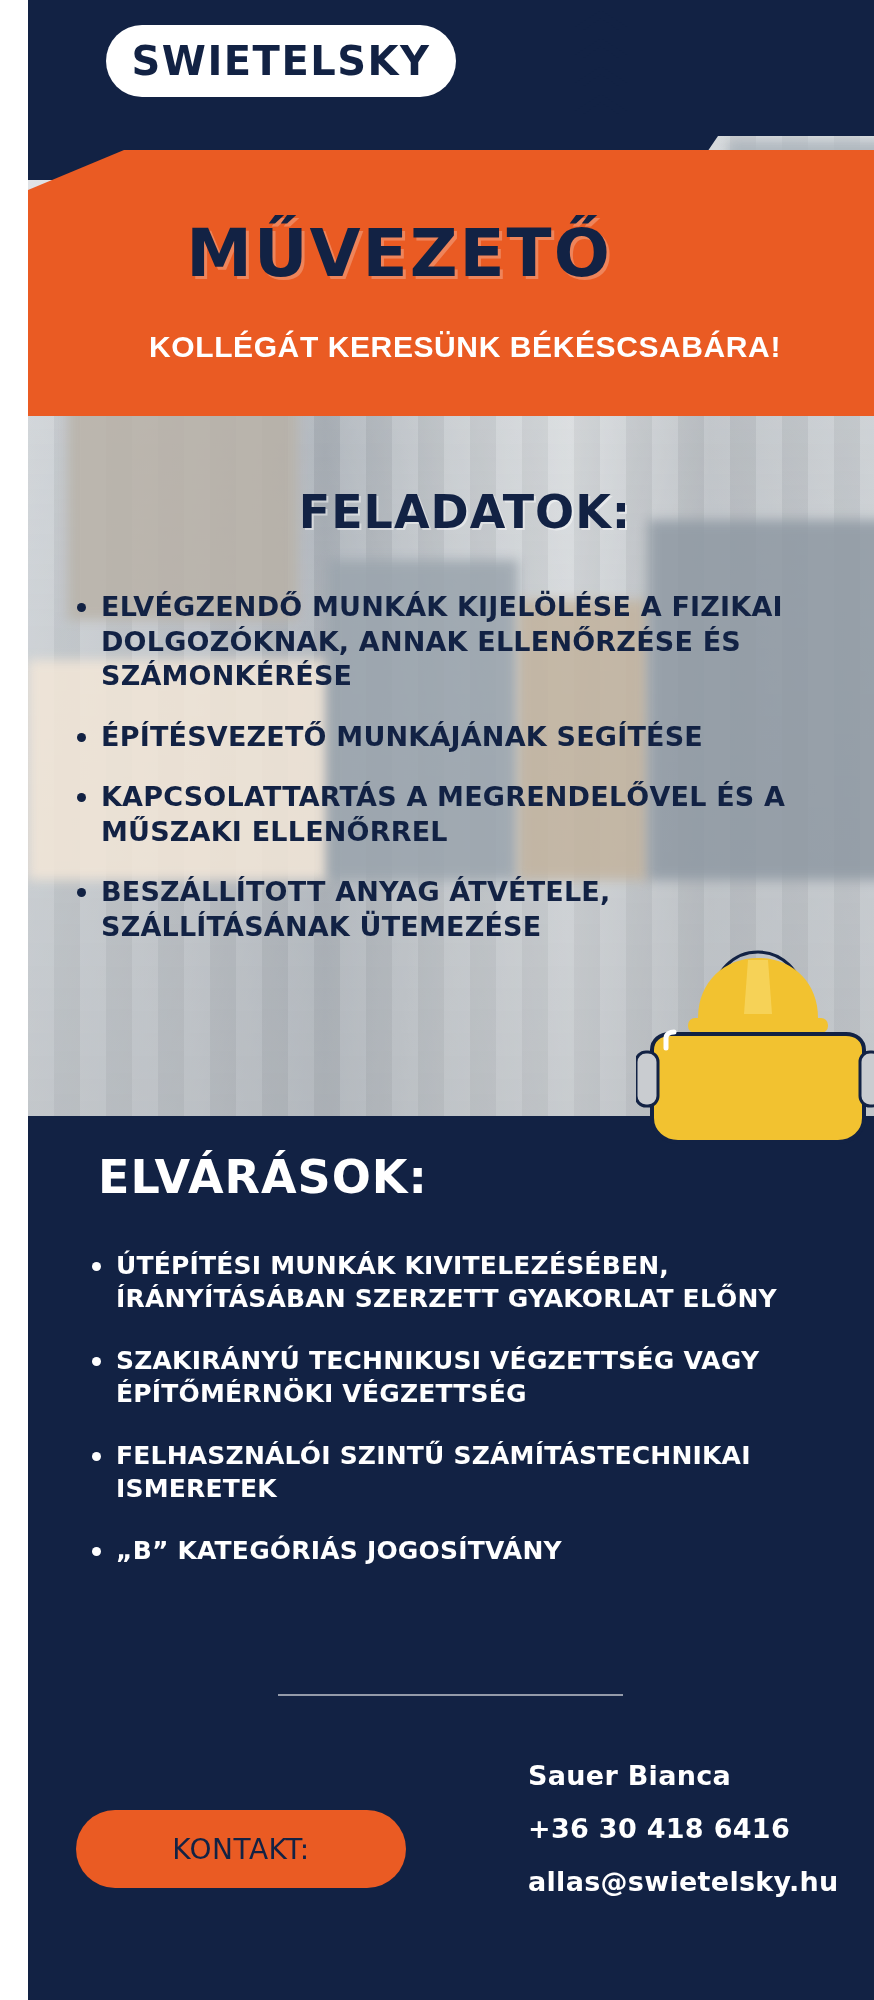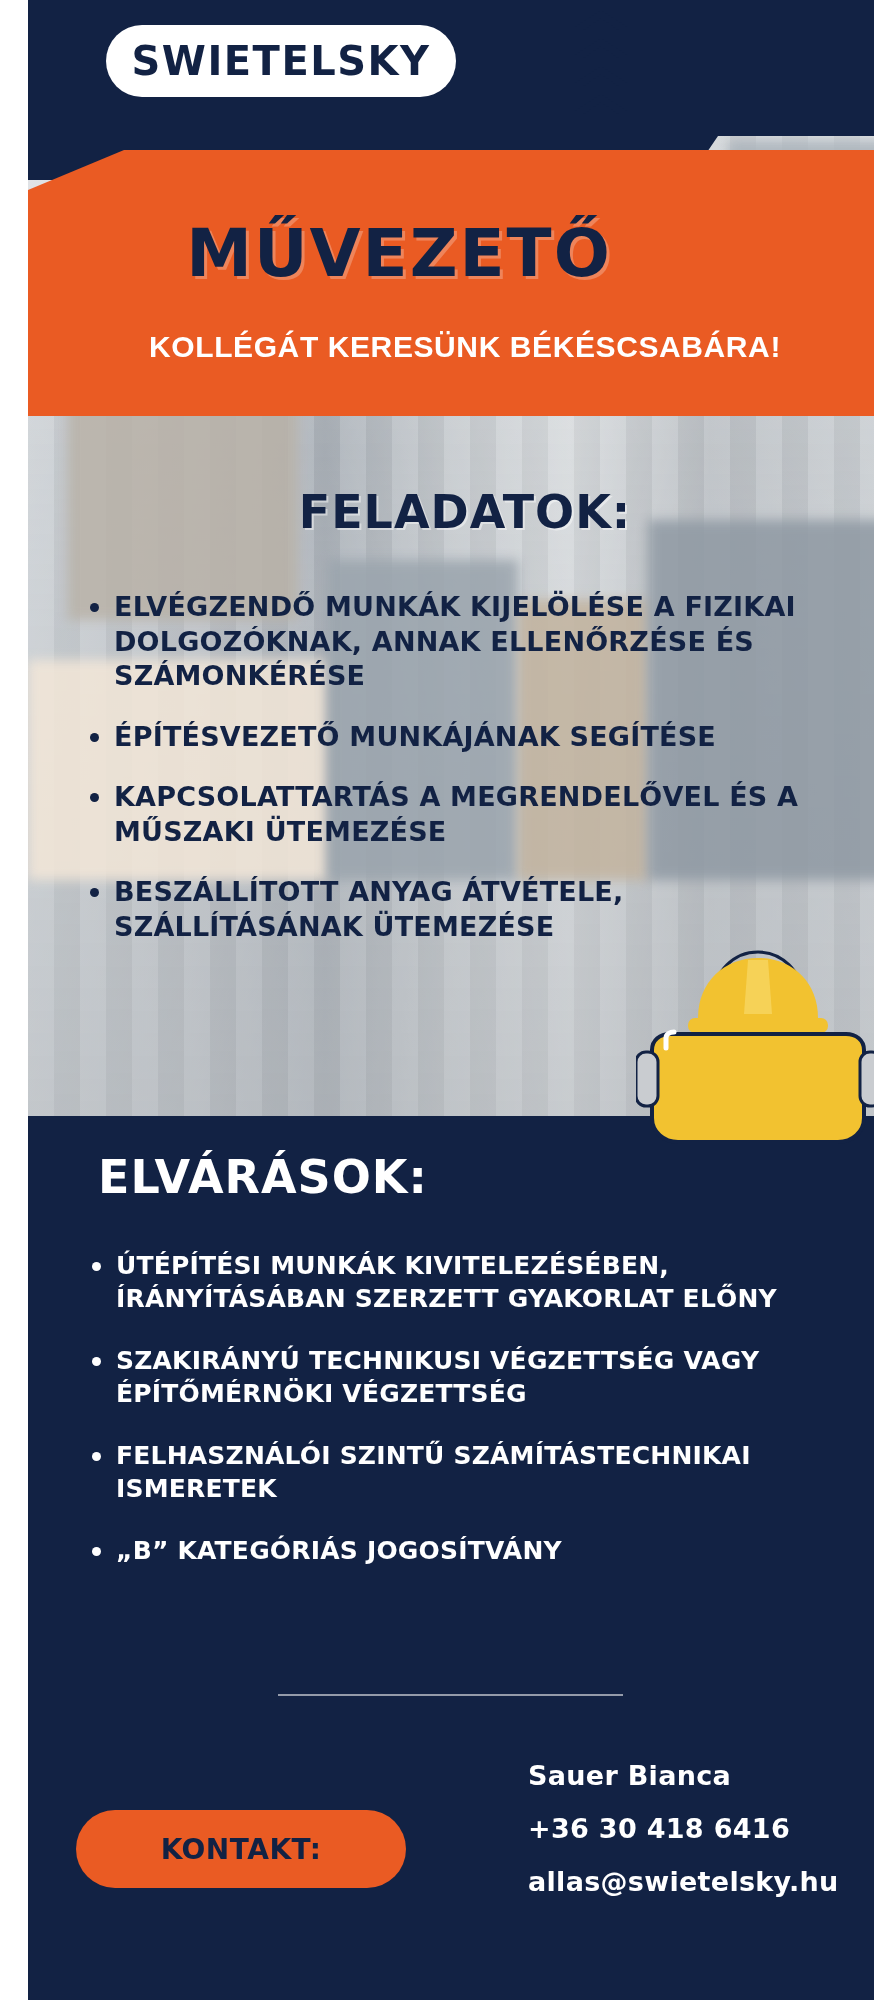--- a/index.html
+++ b/index.html
@@ -123,21 +123,21 @@
     text-align: center;
     font-family: "DejaVu Sans", sans-serif;
     font-size: 46px;
     font-weight: 700;
     letter-spacing: 1px;
     color: #122244;
     text-shadow: 2px 2px 0 rgba(255,255,255,0.45);
   }
   .tasks-list {
     position: absolute;
-    left: 56px; top: 590px;
+    left: 43px; top: 590px;
     width: 790px;
   }
   .tasks-list li {
     list-style: none;
     position: relative;
     padding-left: 30px;
     margin-bottom: 26px;
     font-family: "DejaVu Sans", sans-serif;
     font-size: 27px;
     line-height: 1.28;
@@ -217,21 +217,21 @@
     width: 330px; height: 78px;
     background: #ea5b23;
     border-radius: 39px;
     display: flex; align-items: center; justify-content: center;
     border: none;
     cursor: pointer;
   }
   .contact-btn span {
     font-family: "DejaVu Sans", sans-serif;
     font-size: 28px;
-    font-weight: 700;
+    font-weight: 400;
     letter-spacing: 0.5px;
     color: #122244;
   }
   .contact-lines {
     position: absolute;
     left: 500px; top: 1760px;
     width: 380px;
   }
   .contact-lines div {
     font-family: "DejaVu Sans", sans-serif;
@@ -287,21 +287,21 @@
   </div>
 
   <div class="orange-band"></div>
   <div class="job-title">MŰVEZETŐ</div>
   <div class="job-sub">KOLLÉGÁT KERESÜNK BÉKÉSCSABÁRA!</div>
 
   <div class="tasks-heading">FELADATOK:</div>
   <ul class="tasks-list">
     <li>ELVÉGZENDŐ MUNKÁK KIJELÖLÉSE A FIZIKAI DOLGOZÓKNAK, ANNAK ELLENŐRZÉSE ÉS SZÁMONKÉRÉSE</li>
     <li>ÉPÍTÉSVEZETŐ MUNKÁJÁNAK SEGÍTÉSE</li>
-    <li>KAPCSOLATTARTÁS A MEGRENDELŐVEL ÉS A MŰSZAKI ÜTEMEZÉSE</li>
+    <li>KAPCSOLATTARTÁS A MEGRENDELŐVEL ÉS A MŰSZAKI ELLENŐRREL</li>
     <li>BESZÁLLÍTOTT ANYAG ÁTVÉTELE, SZÁLLÍTÁSÁNAK ÜTEMEZÉSE</li>
   </ul>
 
   <div class="navy-panel"></div>
 
   <div class="helmet-wrap">
     <svg width="250" height="210" viewBox="0 0 250 210">
       <circle cx="122" cy="56" r="44" fill="none" stroke="#122244" stroke-width="3"></circle>
       <path d="M62 78 C62 42 88 18 122 18 C156 18 182 42 182 78 Z" fill="#f2c230"></path>
       <rect x="52" y="78" width="140" height="15" rx="7" fill="#f2c230"></rect>

